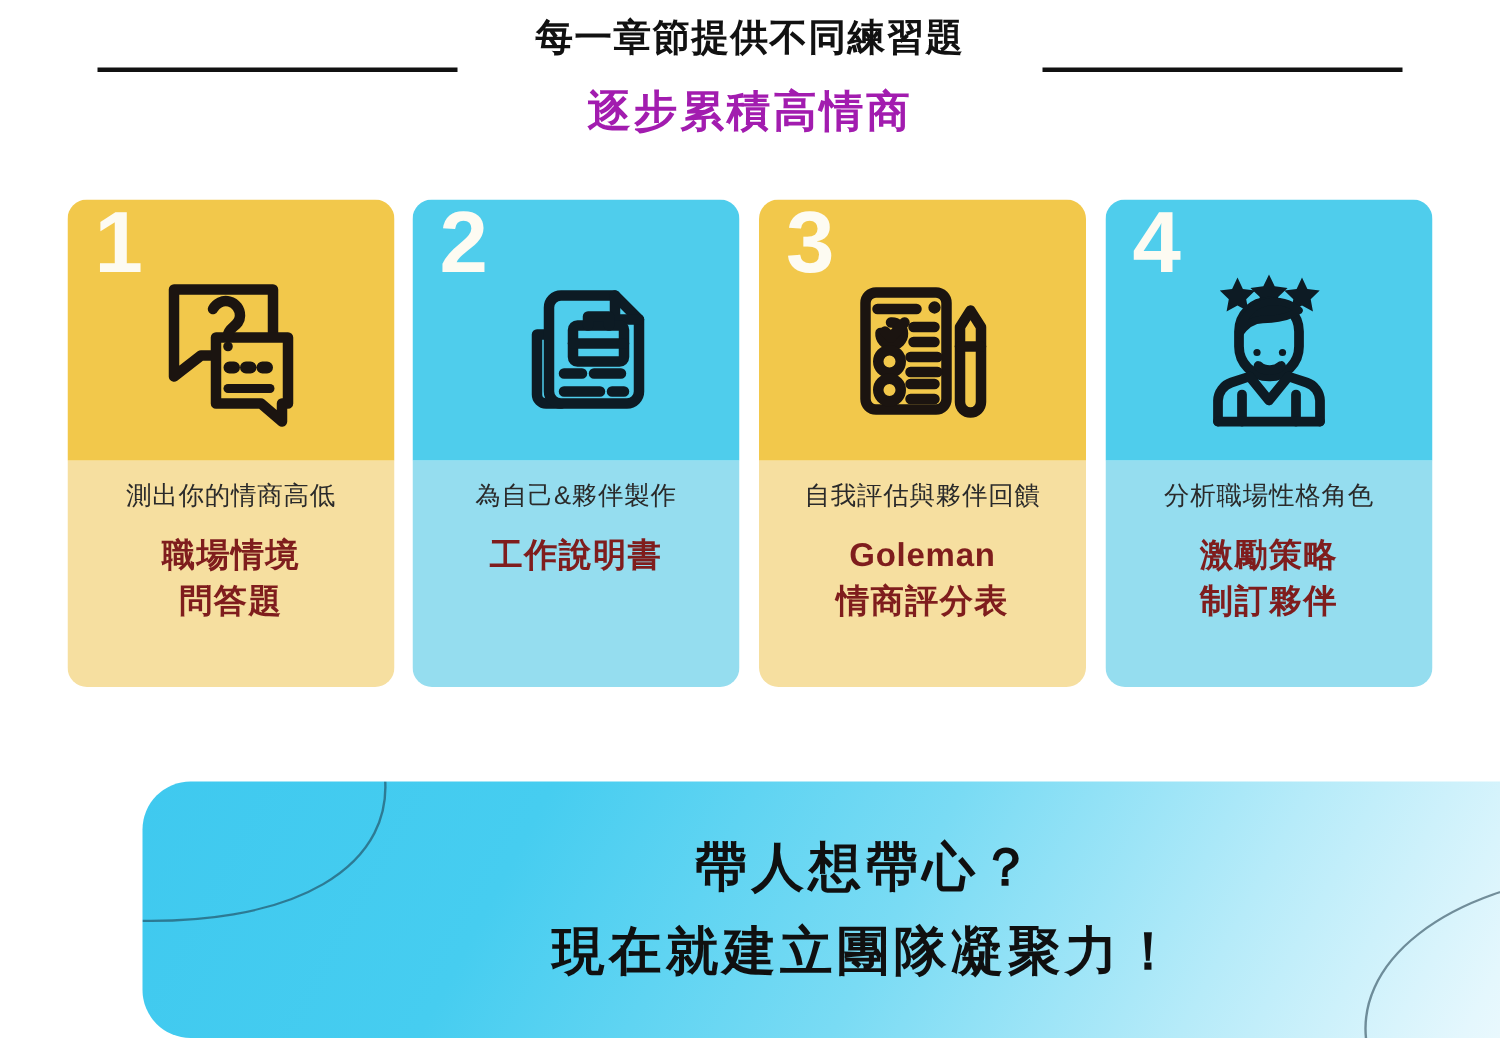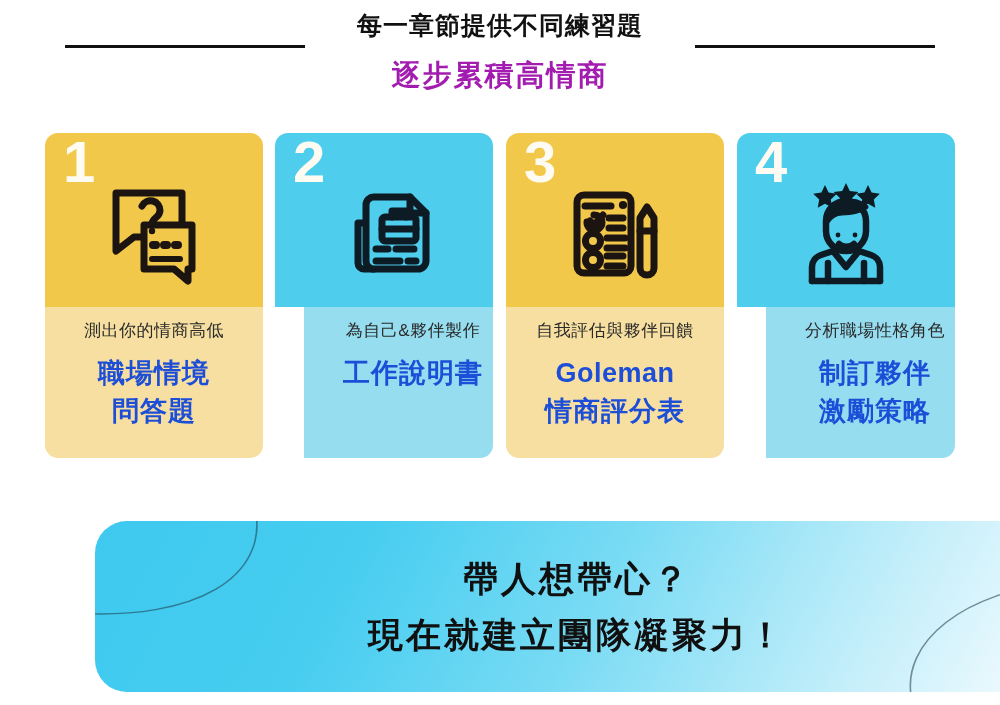--- a/index.html
+++ b/index.html
@@ -59,31 +59,31 @@
     flex:1; width:100%;
     padding:12px 8px 0;
     text-align:center;
   }
   .card-sub {
     font-size:17px; font-weight:400; color:#2a2a2a;
     line-height:1.45; letter-spacing:0.5px;
   }
   .card-main {
     margin-top:10px;
-    font-size:27px; font-weight:800; color:#1d4ed8;
+    font-size:22px; font-weight:800; color:#7f1d1d;
     line-height:1.42; letter-spacing:1px;
   }
   .card-main .latin { letter-spacing:0.5px; }
 
   
   .y .card-top  { background:#f2c84b; }
   .y .card-body { background:#f6dfa0; }
   
   .c .card-top  { background:#4fcdec; }
-  .c .card-body { background:#95ddef;margin-left:29px; }
+  .c .card-body { background:#95ddef; }
 
   
   .banner {
     position:absolute; left:95px; top:521px;
     width:964px; height:171px;
     border-radius:32px;
     overflow:hidden;
     background:linear-gradient(118deg,#3fc9ef 0%,#46cdf0 26%,#79dbf4 52%,#b6ebf9 74%,#e4f7fd 92%,#f4fbfe 100%);
     display:flex; flex-direction:column;
     align-items:center; justify-content:center;
@@ -210,22 +210,22 @@
             <path d="M90 102 v-14 a13 13 0 0 0 -9 -12 l-12 -4" fill="none"></path>
             <path d="M43 72 l13 16 l13 -16"></path>
             <path d="M38 102 v-18 M74 102 v-18"></path>
             <path d="M22 102 h68"></path>
           </svg>
         </div>
       </div>
       <div class="card-body">
         <div class="card-sub">分析職場性格角色</div>
         <div class="card-main">
+          <div>激勵策略</div>
           <div>制訂夥伴</div>
-          <div>激勵策略</div>
         </div>
       </div>
     </div>
 
   </div>
 
   <div class="banner">
     <div class="banner-deco">
       <svg viewBox="0 0 840 171" preserveAspectRatio="none" fill="none" stroke="#1d3a4a" stroke-width="1.4" opacity="0.55">
         <path d="M140 -10 C150 55 90 100 -20 92"></path>

